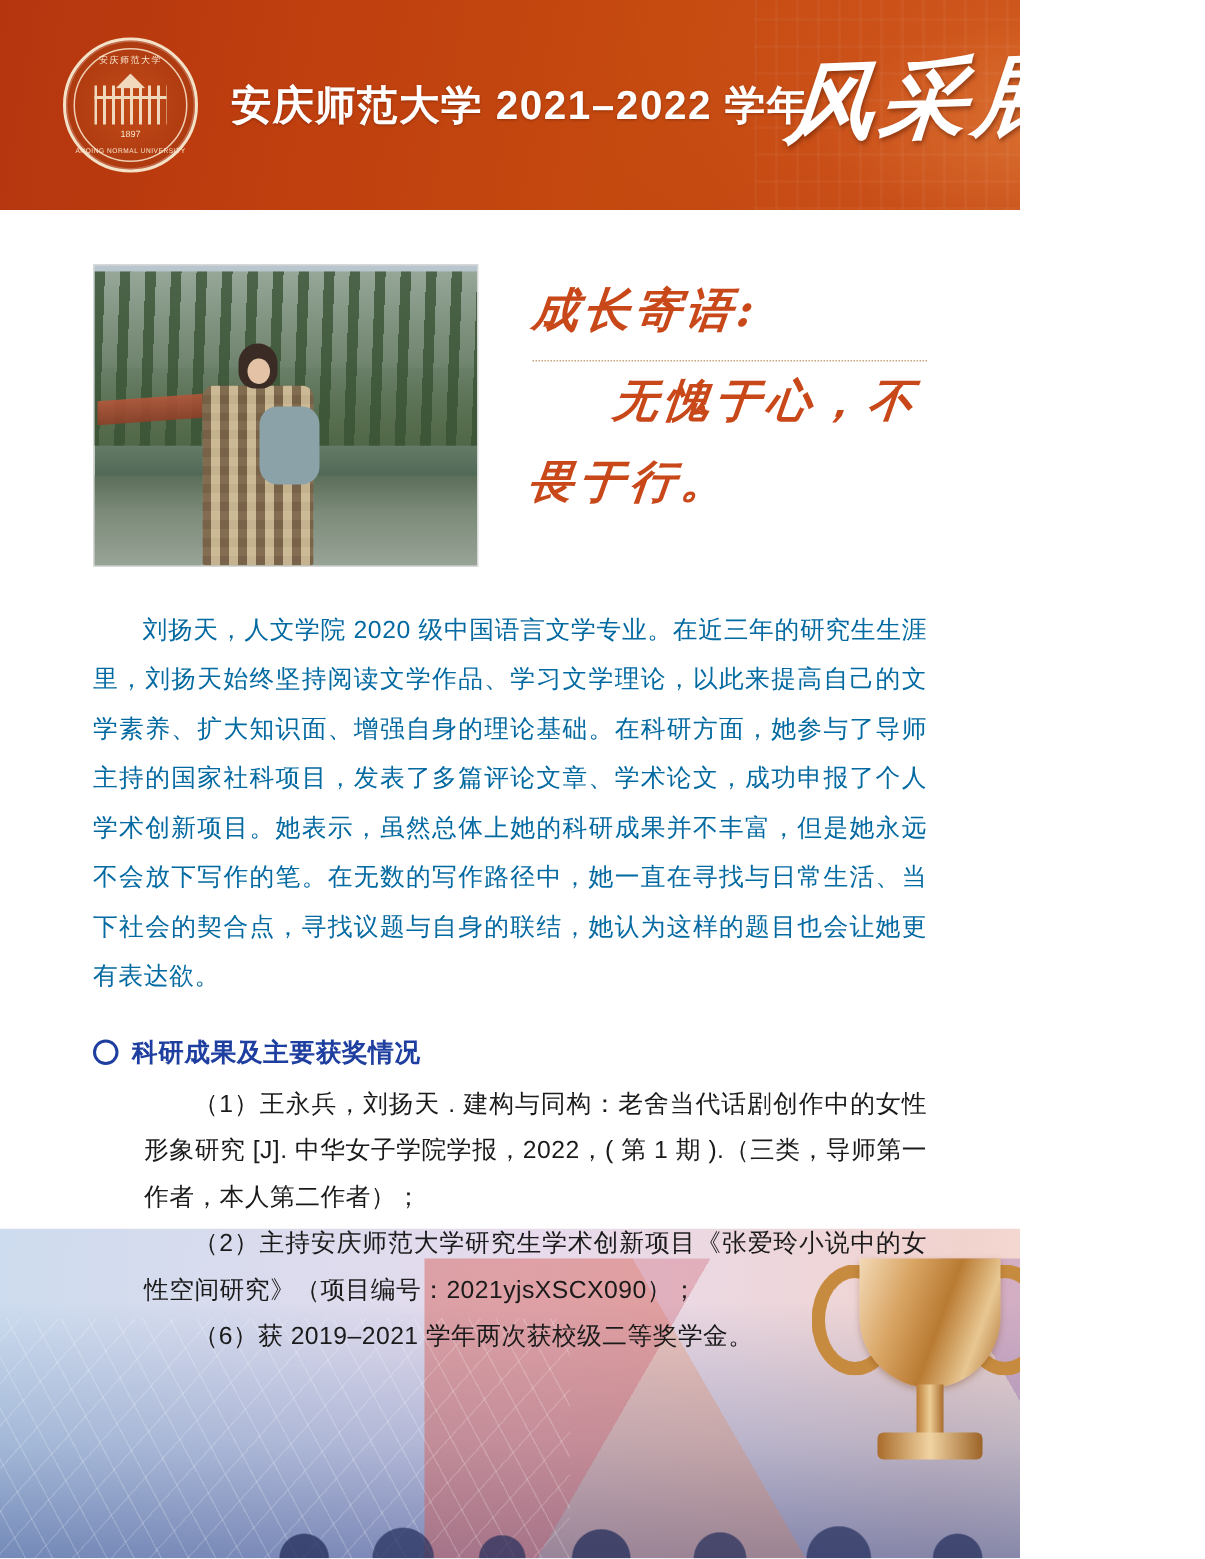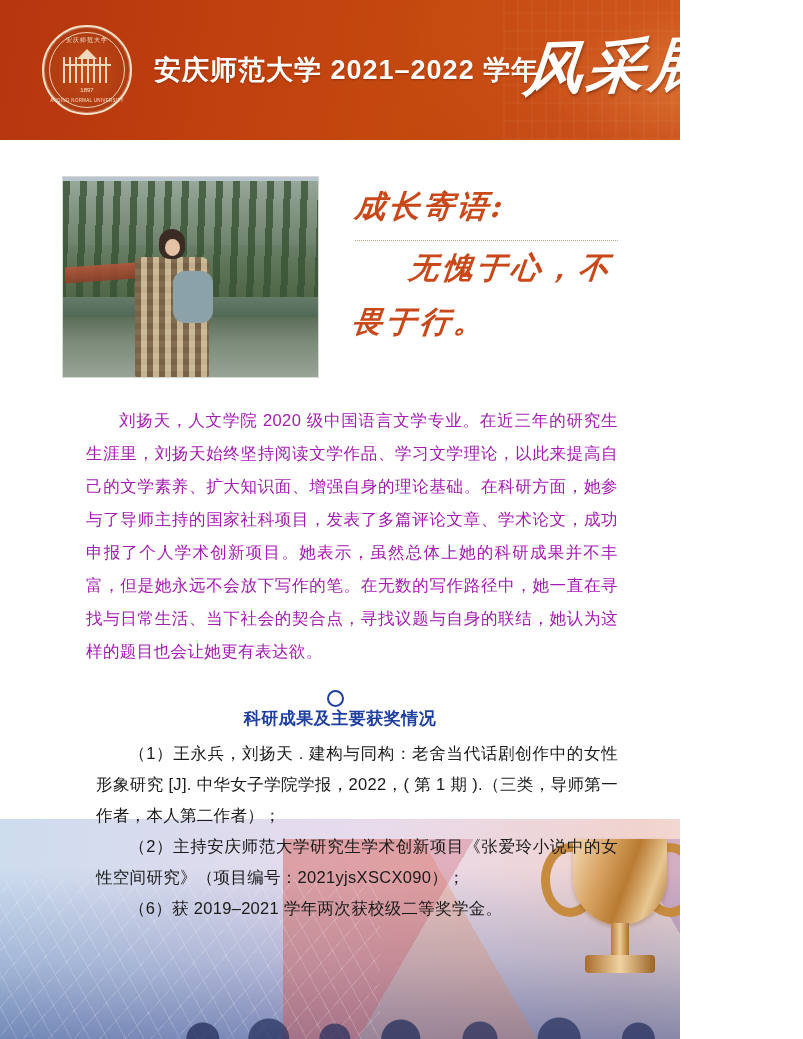--- a/index.html
+++ b/index.html
@@ -242,36 +242,34 @@
     letter-spacing: 4px;
     transform: skewX(-6deg);
   }
   .quote-body .l1 { display: block; text-align: right; padding-right: 8px; }
   .quote-body .l2 { display: block; text-align: left; }
 
   .bio {
     margin-top: 26px;
     font-size: 16.5px;
     line-height: 33px;
-    color: #a21caf;
+    color: #0369a1;
     text-align: justify;
     text-indent: 2em;
     letter-spacing: 0.4px;
-    margin-left: 24px;
   }
 
   .section-head {
     margin-top: 22px;
     display: flex;
     align-items: center;
     color: #1f3fa0;
     font-size: 17px;
     font-weight: bold;
     letter-spacing: 0.5px;
-    flex-direction: column;
   }
   .section-head .bullet {
     display: inline-block;
     width: 13px; height: 13px;
     border-radius: 50%;
     border: 2px solid #1f3fa0;
     margin-right: 9px;
     flex: 0 0 auto;
   }
 

